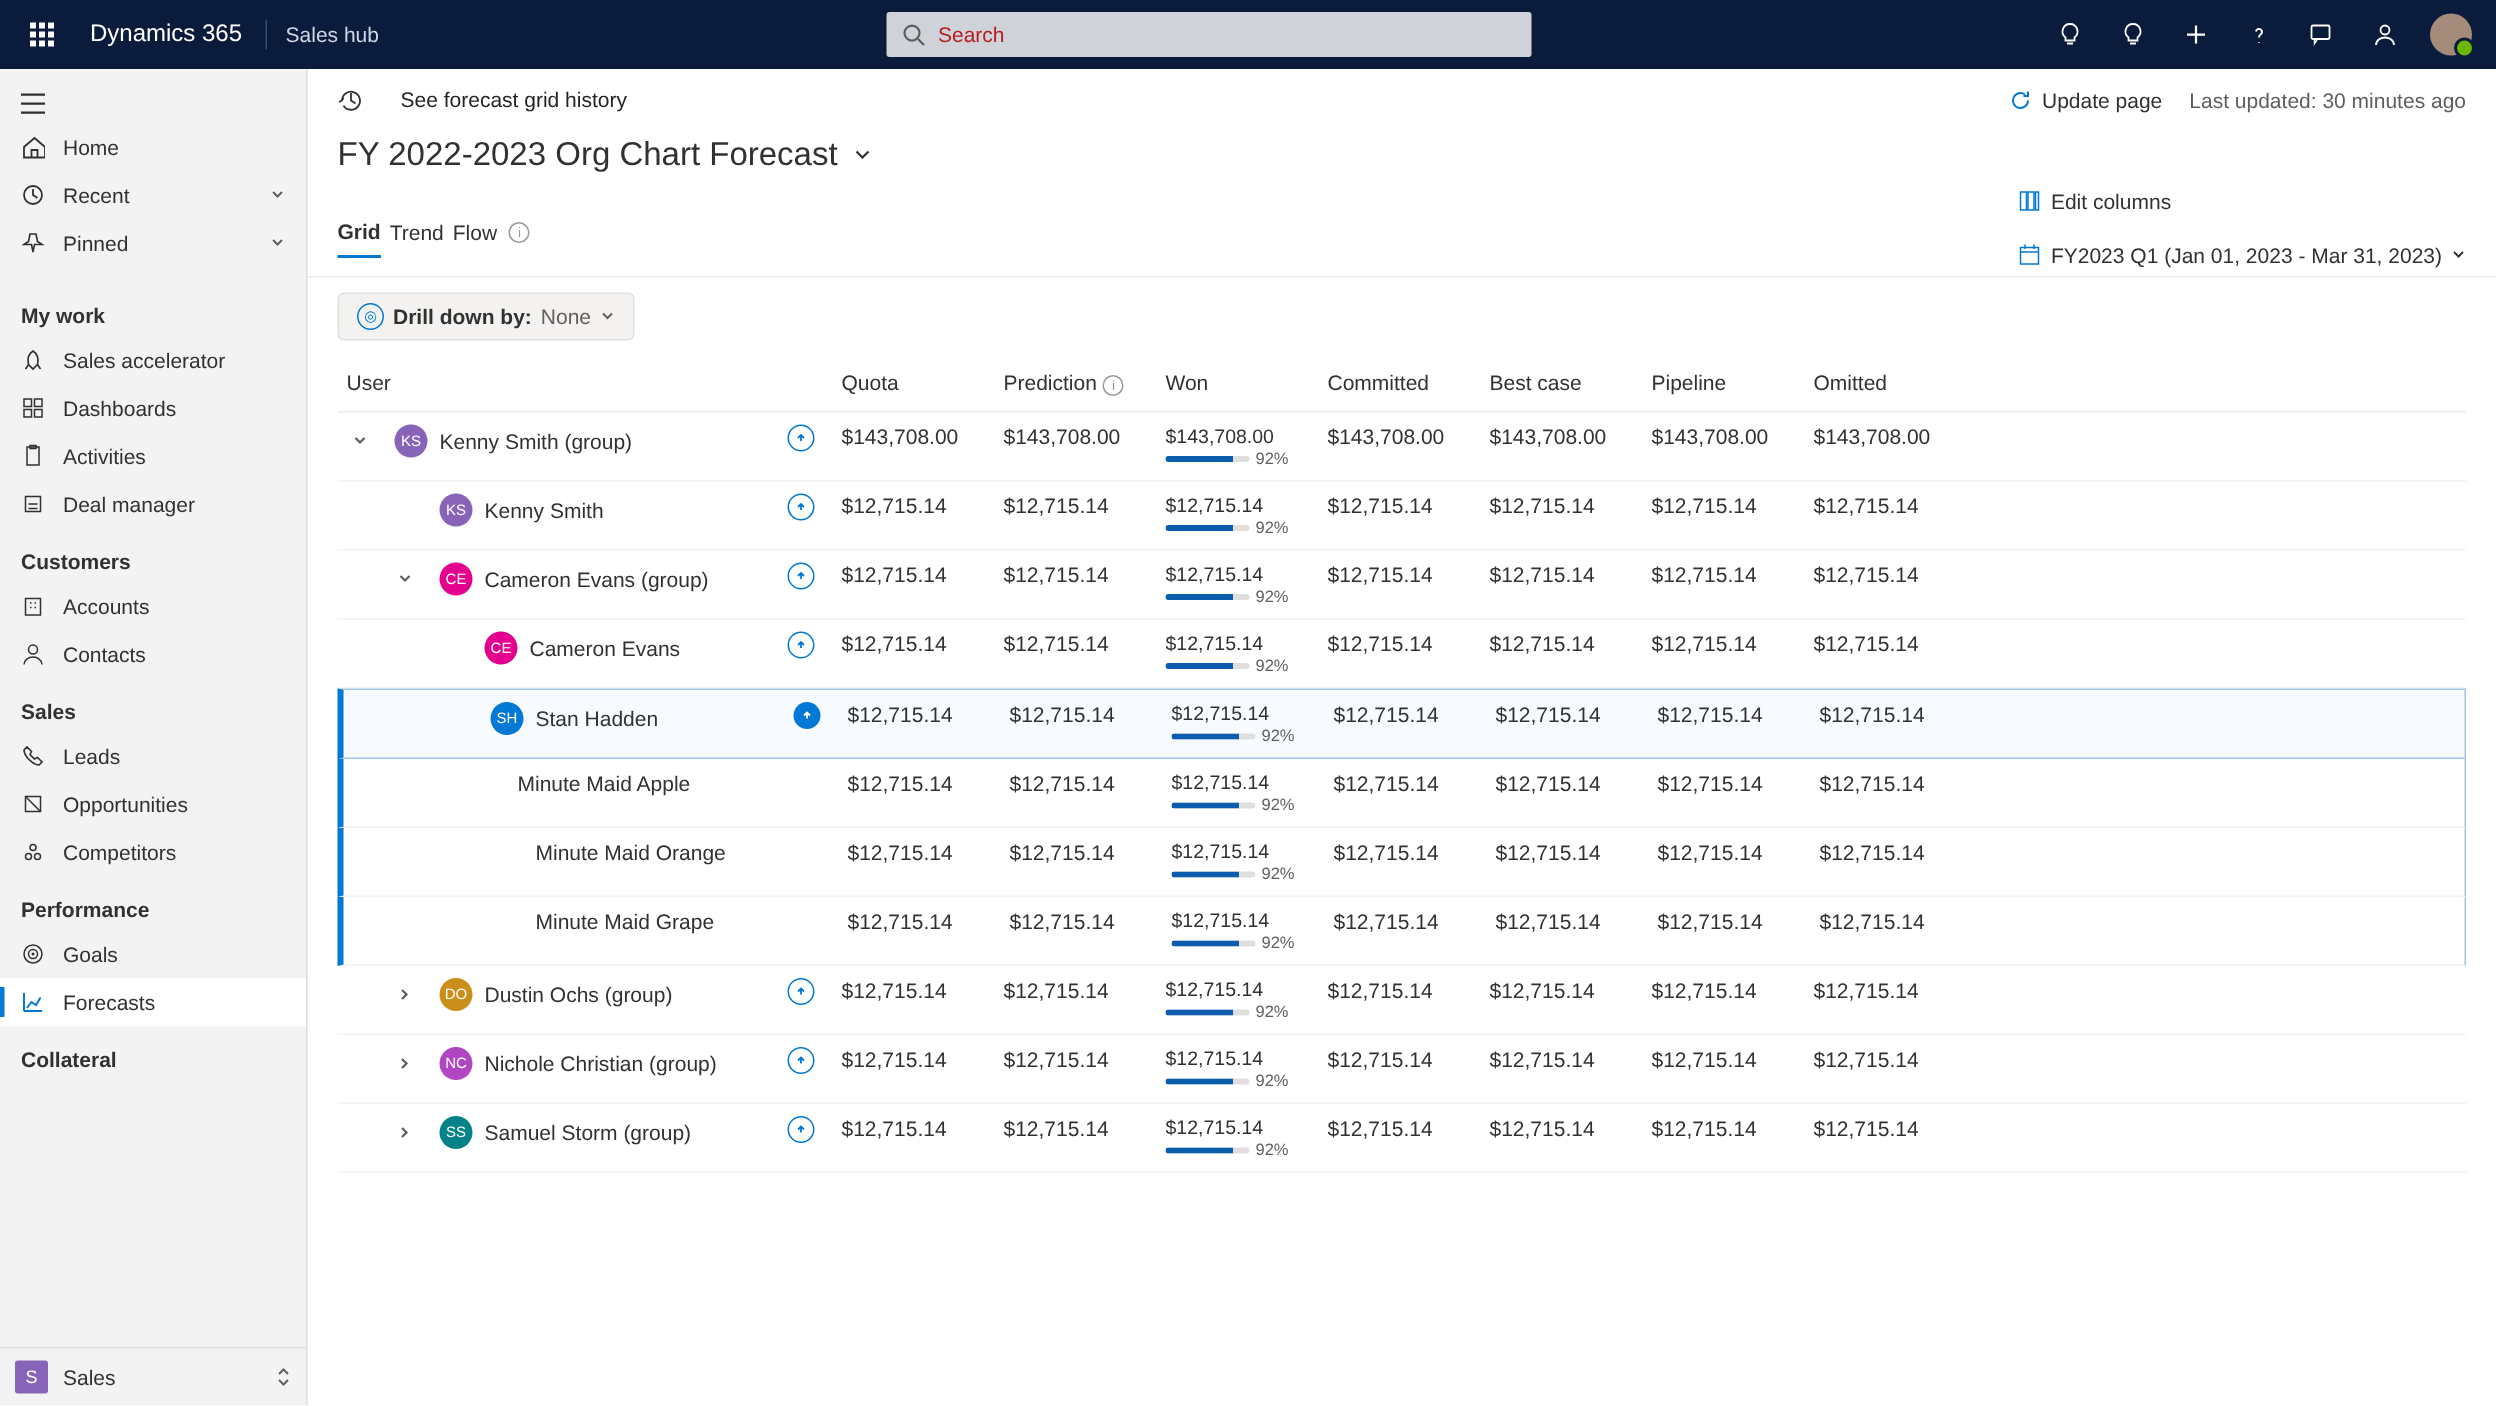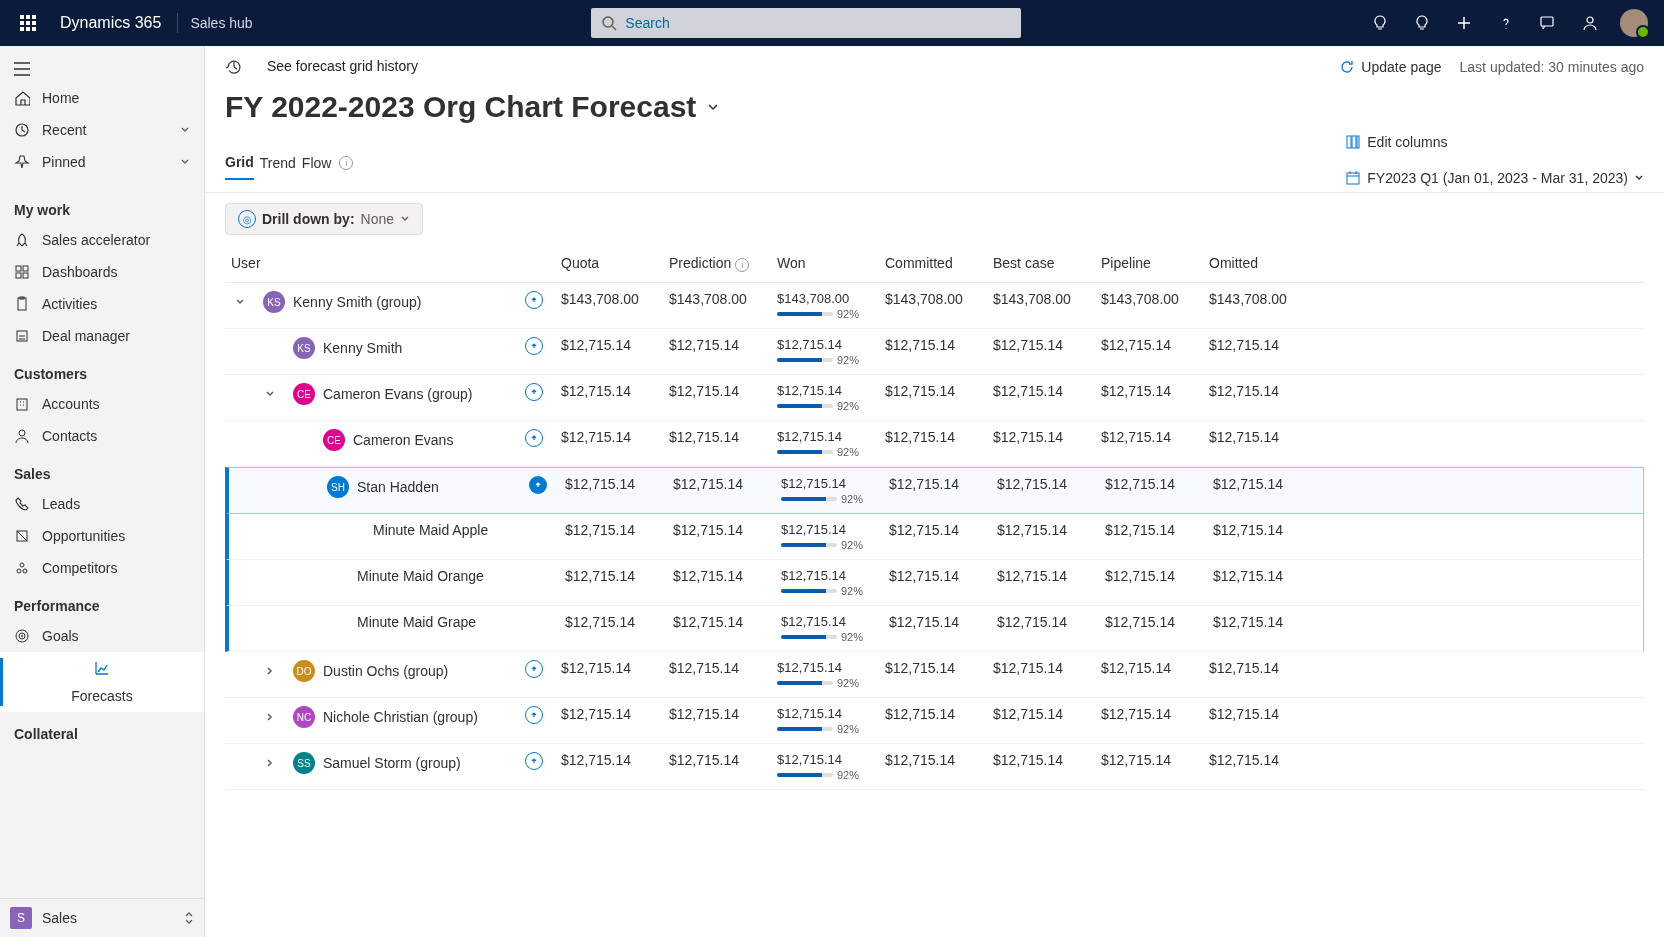--- a/index.html
+++ b/index.html
@@ -4,46 +4,46 @@
 <style>
 * { box-sizing: border-box; margin: 0; padding: 0; }
 body { font-family: 'Segoe UI', Tahoma, sans-serif; font-size: 14px; color: #323130; background: #fff; overflow: hidden; }
 .header { background: #0b1b3c; color: #fff; height: 46px; display: flex; align-items: center; padding: 0 8px; }
 .waffle { width: 40px; height: 46px; display: flex; align-items: center; justify-content: center; cursor: pointer; }
 .waffle-grid { display: grid; grid-template-columns: repeat(3, 4px); grid-template-rows: repeat(3, 4px); gap: 2px; }
 .waffle-grid span { background: #fff; }
 .app-title { font-size: 16px; padding: 0 12px; }
 .app-sub { font-size: 14px; color: #cfd6e4; padding-left: 12px; border-left: 1px solid #3a4a6b; margin-left: 4px; height: 20px; display: flex; align-items: center; }
 .search-wrap { flex: 1; display: flex; justify-content: center; }
-.search { width: 430px; height: 30px; background: #cfd3d9; border-radius: 2px; display: flex; align-items: center; padding: 0 10px; color: #0369a1; }
+.search { width: 430px; height: 30px; background: #cfd3d9; border-radius: 2px; display: flex; align-items: center; padding: 0 10px; color: #b91c1c; }
 .search svg { margin-right: 8px; }
 .header-icons { display: flex; align-items: center; gap: 2px; }
 .hicon { width: 40px; height: 46px; display: flex; align-items: center; justify-content: center; cursor: pointer; color: #fff; }
 .avatar-img { width: 28px; height: 28px; border-radius: 50%; background: #a58c7a; position: relative; margin: 0 8px; }
 .avatar-img::after { content: ''; position: absolute; right: -2px; bottom: -2px; width: 10px; height: 10px; background: #6bb700; border-radius: 50%; border: 2px solid #0b1b3c; }
 
 .body { display: flex; height: calc(100vh - 46px); }
 .sidebar { width: 205px; background: #f3f3f3; border-right: 1px solid #e1dfdd; overflow-y: auto; display: flex; flex-direction: column; }
 .sb-top { padding: 10px 0; }
 .sb-ham { padding: 6px 14px; cursor: pointer; }
 .sb-item { display: flex; align-items: center; padding: 8px 14px; cursor: pointer; gap: 12px; color: #323130; position: relative; }
-.sb-item.active { background: #fff; flex-direction: column; }
+.sb-item.active { background: #fff; }
 .sb-item.active::before { content: ''; position: absolute; left: 0; top: 6px; bottom: 6px; width: 3px; background: #0078d4; }
 .sb-item .chev { margin-left: auto; color: #605e5c; }
 .sb-group { padding: 14px 14px 6px; font-weight: 600; color: #323130; font-size: 14px; }
 .sb-footer { margin-top: auto; border-top: 1px solid #e1dfdd; padding: 8px 10px; display: flex; align-items: center; gap: 10px; }
 .sb-foot-sq { width: 22px; height: 22px; background: #8764b8; color: #fff; display: flex; align-items: center; justify-content: center; border-radius: 2px; font-size: 12px; }
 .sb-foot-chev { margin-left: auto; color: #605e5c; }
 
 .main { flex: 1; overflow: auto; padding: 0; }
 .cmdbar { display: flex; align-items: center; padding: 12px 20px 6px; }
 .cmd-left { display: flex; align-items: flex-start; gap: 24px; color: #242424; cursor: pointer; }
 .cmd-right { margin-left: auto; display: flex; align-items: center; gap: 18px; }
 .cmd-link { display: flex; align-items: center; gap: 6px; cursor: pointer; }
-.page-title { font-size: 30px; font-weight: 700; padding: 8px 20px 4px; display: flex; align-items: center; gap: 10px; }
+.page-title { font-size: 22px; font-weight: 400; padding: 8px 20px 4px; display: flex; align-items: center; gap: 10px; }
 .tabs { display: flex; align-items: center; gap: 6px; padding: 6px 20px 0; border-bottom: 1px solid #edebe9; }
 .tab { padding: 8px 0; cursor: pointer; color: #323130; display: flex; align-items: center; gap: 4px; }
 .tab.active { border-bottom: 2px solid #0078d4; font-weight: 600; }
 .tabs-right { margin-left: auto; display: flex; gap: 20px; padding-bottom: 6px; flex-direction: column; }
 .pill { display: inline-flex; align-items: center; gap: 6px; margin: 10px 20px; padding: 6px 12px; background: #f3f2f1; border: 1px solid #e1dfdd; border-radius: 4px; }
 .pill .icon-circ { width: 18px; height: 18px; border: 1px solid #0078d4; border-radius: 50%; display: flex; align-items: center; justify-content: center; color: #0078d4; font-size: 10px; }
 .pill .light { color: #605e5c; }
 
 .grid { padding: 0 20px 20px; }
 .grid-head { display: flex; border-bottom: 1px solid #edebe9; padding: 10px 0; color: #323130; }
@@ -546,21 +546,21 @@
                   <span class="won-pct">92%</span>
                 </div>
               </div>
             </div>
             <div class="col">$12,715.14</div>
             <div class="col">$12,715.14</div>
             <div class="col">$12,715.14</div>
             <div class="col">$12,715.14</div>
           </div>
           <div class="row selgroup sub">
-            <div class="col-user" style="padding-left:116px">
+            <div class="col-user" style="padding-left:88px">
               <div class="user-cell">
                 <span class="caret"></span>
                 <span>Minute Maid Apple</span>
               </div>
             </div>
             <div class="col-ind"></div>
             <div class="col">$12,715.14</div>
             <div class="col">$12,715.14</div>
             <div class="col">
               <div class="won-cell">

